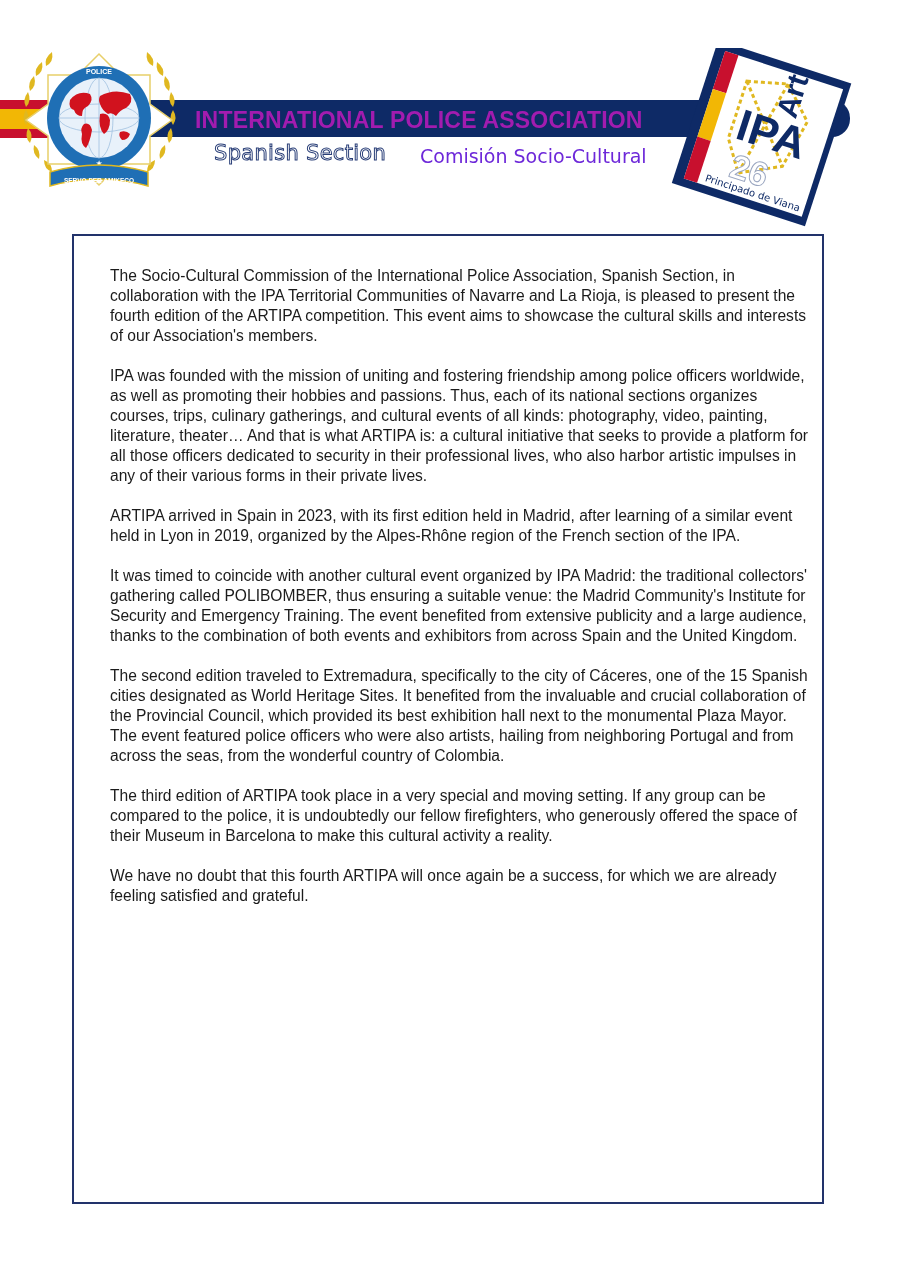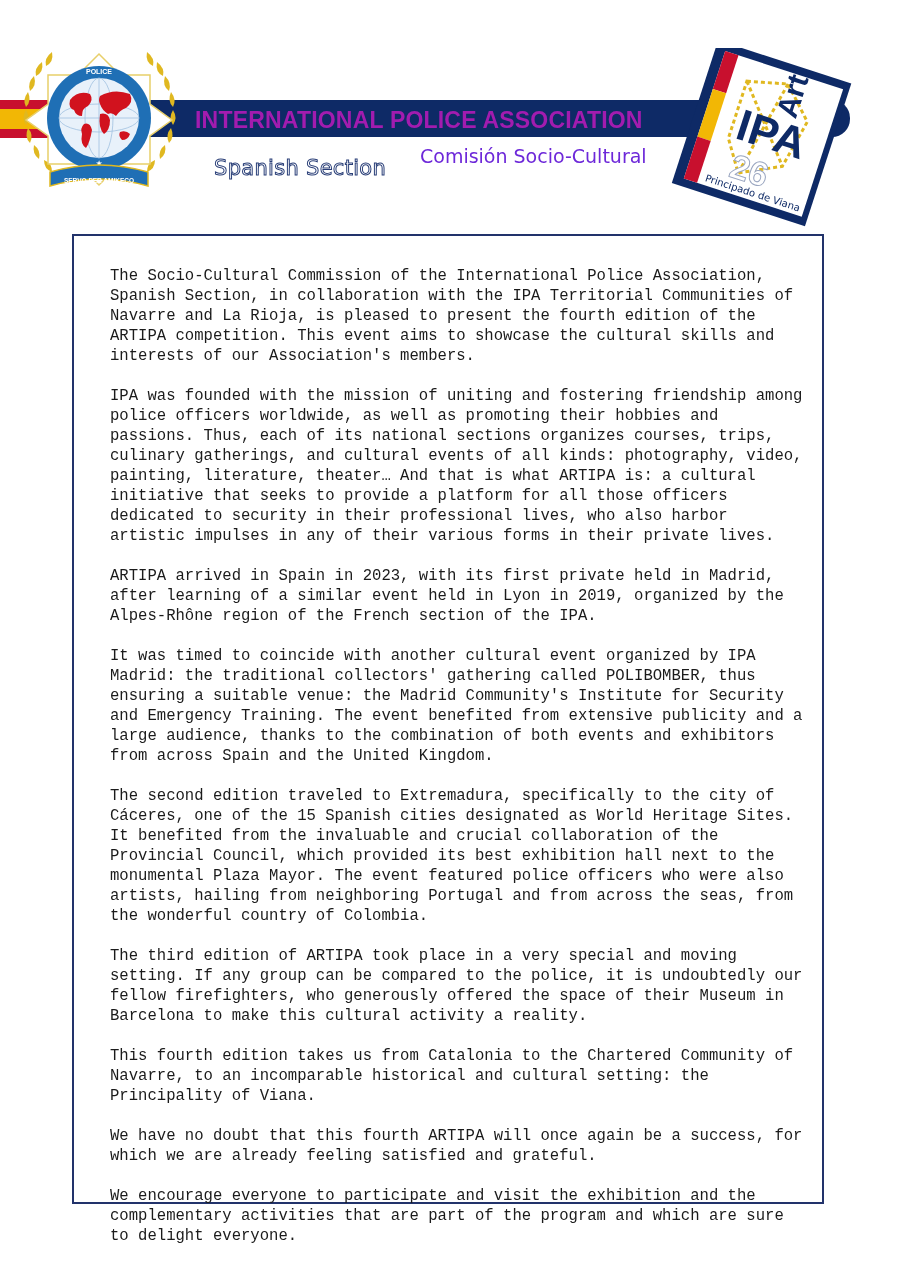--- a/index.html
+++ b/index.html
@@ -9,32 +9,32 @@
     
     .header { position: absolute; left: 0; top: 0; width: 900px; height: 230px; }
     .flag-stripe { position: absolute; left: 0; top: 100px; width: 80px; height: 38px;
       background: linear-gradient(to bottom, #c8102e 0 24%, #f2b705 24% 76%, #c8102e 76% 100%); }
     .banner-bar { position: absolute; left: 150px; top: 100px; width: 700px; height: 37px;
       background: #0e2a66; border-radius: 0 18px 18px 0; }
     .banner-title { position: absolute; left: 195px; top: 107px; color: #a21caf;
       font-weight: bold; font-size: 23px; letter-spacing: 0.2px; white-space: nowrap; }
     .sub-spanish { position: absolute; left: 214px; top: 141px; font-size: 21px; color: #ffffff;
       -webkit-text-stroke: 1px #2a3f78; letter-spacing: 0.3px; white-space: nowrap;
-      font-family: "DejaVu Sans", sans-serif; margin-top: 15px; }
+      font-family: "DejaVu Sans", sans-serif; }
     .sub-comision { position: absolute; left: 420px; top: 145px; font-size: 19px; color: #6d28d9;
       white-space: nowrap; font-family: "DejaVu Sans", sans-serif; }
 
     .ipa-logo { position: absolute; left: 12px; top: 40px; width: 175px; height: 160px; }
     .artipa-logo { position: absolute; left: 660px; top: 48px; width: 210px; height: 180px; }
 
     
     .letter-box { position: absolute; left: 72px; top: 234px; width: 752px; height: 970px;
       border: 2px solid #22336b; box-sizing: border-box; }
     .letter-text { position: absolute; left: 36px; top: 30px; width: 700px;
-      font-family: Liberation Mono, monospace; font-size: 15.6px; line-height: 20px; color: #1b1b1b; }
+      font-family: Liberation Sans, sans-serif; font-size: 15.6px; line-height: 20px; color: #1b1b1b; }
     .letter-text p { margin: 0 0 20px 0; }
     .letter-text .sig-line { display: block; }
   </style>
 </head>
 <body>
 
 <div class="header">
   <div class="flag-stripe"></div>
   <div class="banner-bar"></div>
   <div class="banner-title">INTERNATIONAL POLICE ASSOCIATION</div>
@@ -102,21 +102,19 @@
       <text x="100" y="136" font-size="34" font-weight="bold" fill="#ffffff" stroke="#9aa6c0" stroke-width="1" text-anchor="middle" font-family="Liberation Sans, sans-serif">26</text>
       <text x="110" y="148" font-size="10" fill="#0e2a66" text-anchor="middle" font-family="DejaVu Sans, sans-serif">Principado de Viana</text>
     </g>
   </svg>
 </div>
 
 <div class="letter-box">
   <div class="letter-text">
     <p>The Socio-Cultural Commission of the International Police Association, Spanish Section, in collaboration with the IPA Territorial Communities of Navarre and La Rioja, is pleased to present the fourth edition of the ARTIPA competition. This event aims to showcase the cultural skills and interests of our Association's members.</p>
     <p>IPA was founded with the mission of uniting and fostering friendship among police officers worldwide, as well as promoting their hobbies and passions. Thus, each of its national sections organizes courses, trips, culinary gatherings, and cultural events of all kinds: photography, video, painting, literature, theater… And that is what ARTIPA is: a cultural initiative that seeks to provide a platform for all those officers dedicated to security in their professional lives, who also harbor artistic impulses in any of their various forms in their private lives.</p>
-    <p>ARTIPA arrived in Spain in 2023, with its first private held in Madrid, after learning of a similar event held in Lyon in 2019, organized by the Alpes-Rhône region of the French section of the IPA.</p>
+    <p>ARTIPA arrived in Spain in 2023, with its first edition held in Madrid, after learning of a similar event held in Lyon in 2019, organized by the Alpes-Rhône region of the French section of the IPA.</p>
     <p>It was timed to coincide with another cultural event organized by IPA Madrid: the traditional collectors' gathering called POLIBOMBER, thus ensuring a suitable venue: the Madrid Community's Institute for Security and Emergency Training. The event benefited from extensive publicity and a large audience, thanks to the combination of both events and exhibitors from across Spain and the United Kingdom.</p>
     <p>The second edition traveled to Extremadura, specifically to the city of Cáceres, one of the 15 Spanish cities designated as World Heritage Sites. It benefited from the invaluable and crucial collaboration of the Provincial Council, which provided its best exhibition hall next to the monumental Plaza Mayor. The event featured police officers who were also artists, hailing from neighboring Portugal and from across the seas, from the wonderful country of Colombia.</p>
     <p>The third edition of ARTIPA took place in a very special and moving setting. If any group can be compared to the police, it is undoubtedly our fellow firefighters, who generously offered the space of their Museum in Barcelona to make this cultural activity a reality.</p>
-    <p>This fourth edition takes us from Catalonia to the Chartered Community of Navarre, to an incomparable historical and cultural setting: the Principality of Viana.</p>
     <p>We have no doubt that this fourth ARTIPA will once again be a success, for which we are already feeling satisfied and grateful.</p>
-    <p>We encourage everyone to participate and visit the exhibition and the complementary activities that are part of the program and which are sure to delight everyone.</p>
   </div>
 </div>
 
 </body></html>

